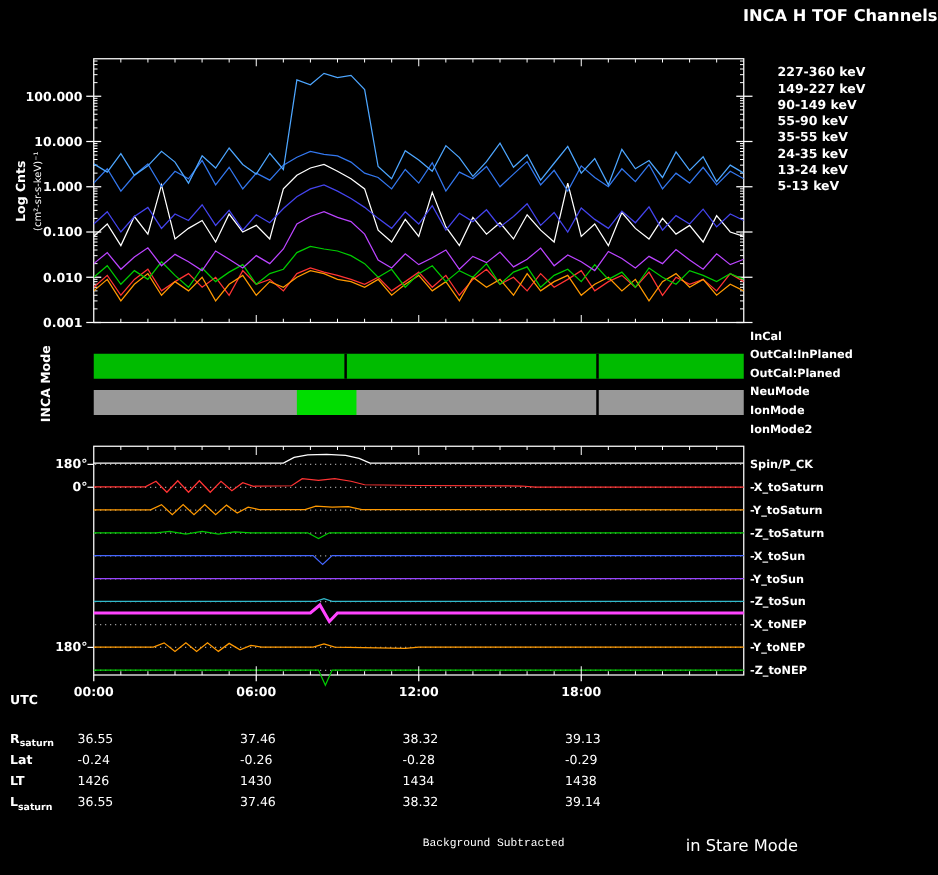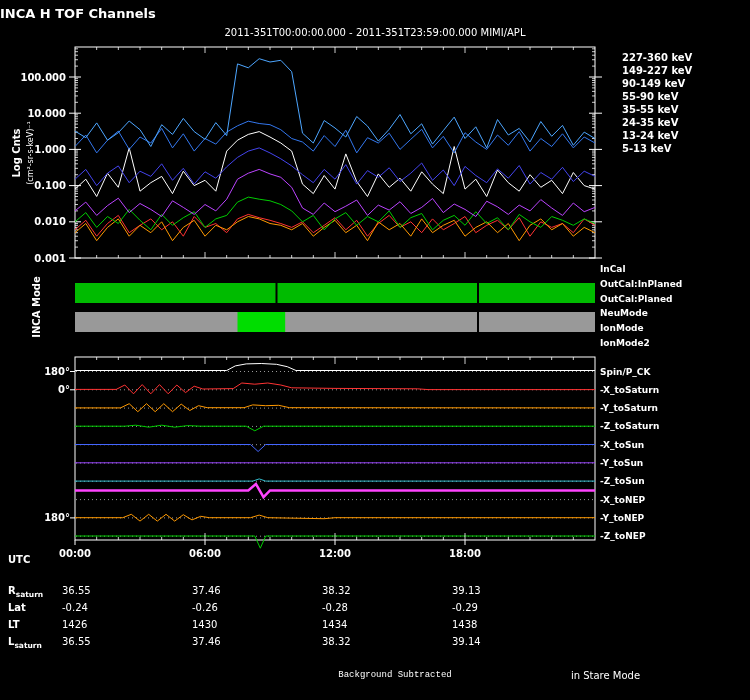--- a/index.html
+++ b/index.html
@@ -1,23 +1,23 @@
 <!DOCTYPE html>
 <html><head>
 <meta charset="utf-8">
 <style>
   html,body{margin:0;padding:0;background:#000;}
   .page{position:relative;width:750px;height:700px;background:#000;overflow:hidden;
         font-family:"DejaVu Sans",sans-serif;color:#fff;}
-  .title{position:absolute;top:6px;left:0;width:100%;text-align:left;
+  .title{position:absolute;top:6px;left:0;width:100%;text-align:right;
          font-size:13px;font-weight:bold;}
   .subtitle{position:absolute;top:27px;left:0;width:100%;text-align:center;font-size:10px;}
   #chart{position:absolute;top:0;left:0;}
   .footer-left{position:absolute;top:670px;left:305px;width:180px;text-align:center;font-size:9px;font-family:Liberation Mono, monospace;}
-  .footer-right{position:absolute;top:670px;left:548px;width:115px;text-align:center;font-size:10px;}
+  .footer-right{position:absolute;top:670px;left:536px;width:115px;text-align:center;font-size:13px;}
   svg text{fill:#fff;font-family:"DejaVu Sans",sans-serif;}
   .frame{fill:none;stroke:#fff;stroke-width:1;}
   .tl{stroke:#fff;stroke-width:1;}
   .tlm{stroke:#fff;stroke-width:0.8;}
   .dot{stroke:#999;stroke-width:1;stroke-dasharray:1,3;}
   .tick{font-size:10px;font-weight:bold;}
   .leg{font-size:10px;font-weight:bold;}
   .mleg{font-size:9px;font-weight:bold;}
   .aleg{font-size:9px;font-weight:bold;}
   .xtick{font-size:10px;font-weight:bold;}
@@ -27,21 +27,20 @@
   .sub{font-size:7.5px;}
   .cell{font-size:10px;}
   .ta-e{text-anchor:end;}
   .ta-m{text-anchor:middle;}
 </style>
 </head>
 <body>
 
 <div class="page">
   <div class="title">INCA H TOF Channels</div>
-  <div class="subtitle">2011-351T00:00:00.000 - 2011-351T23:59:00.000 MIMI/APL</div>
   <svg id="chart" width="750" height="700">
       <defs>
         <clipPath id="c1">
           <rect x="75" y="47" width="520" height="211"></rect>
         </clipPath>
       </defs>
       <rect x="75" y="47" width="520" height="211" class="frame"></rect>
       <text x="66" y="80.5" class="tick ta-e">100.000</text>
       <line x1="69" y1="77" x2="75" y2="77" class="tl"></line>
       <line x1="75" y1="77" x2="81" y2="77" class="tl"></line>

